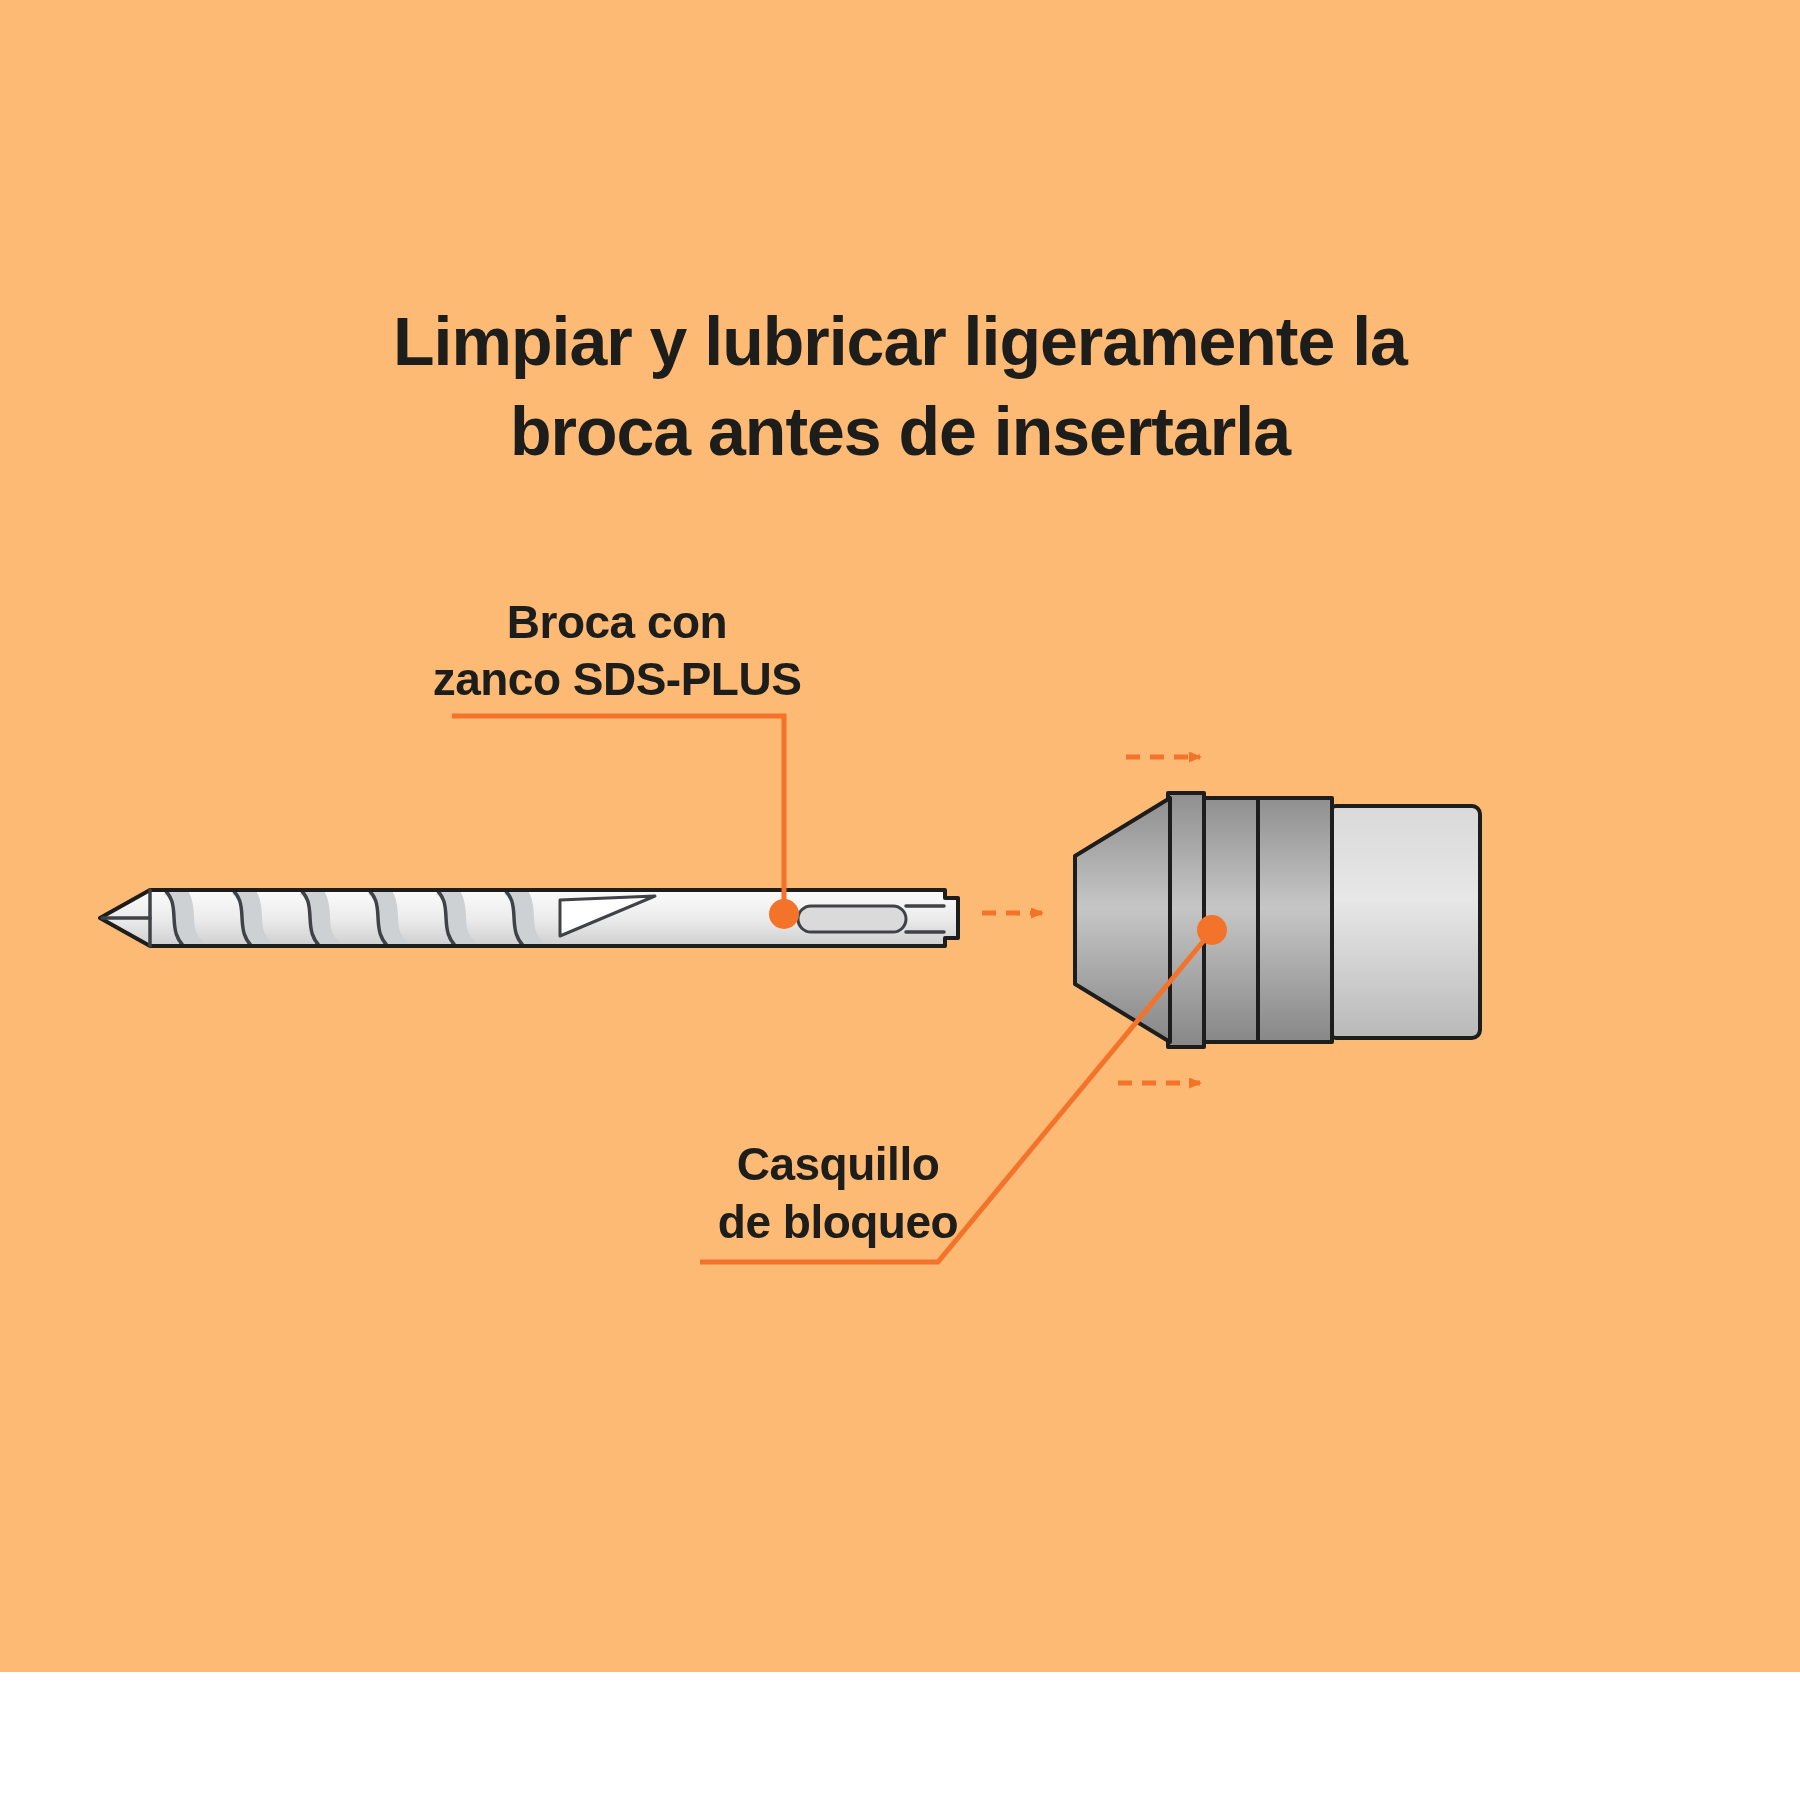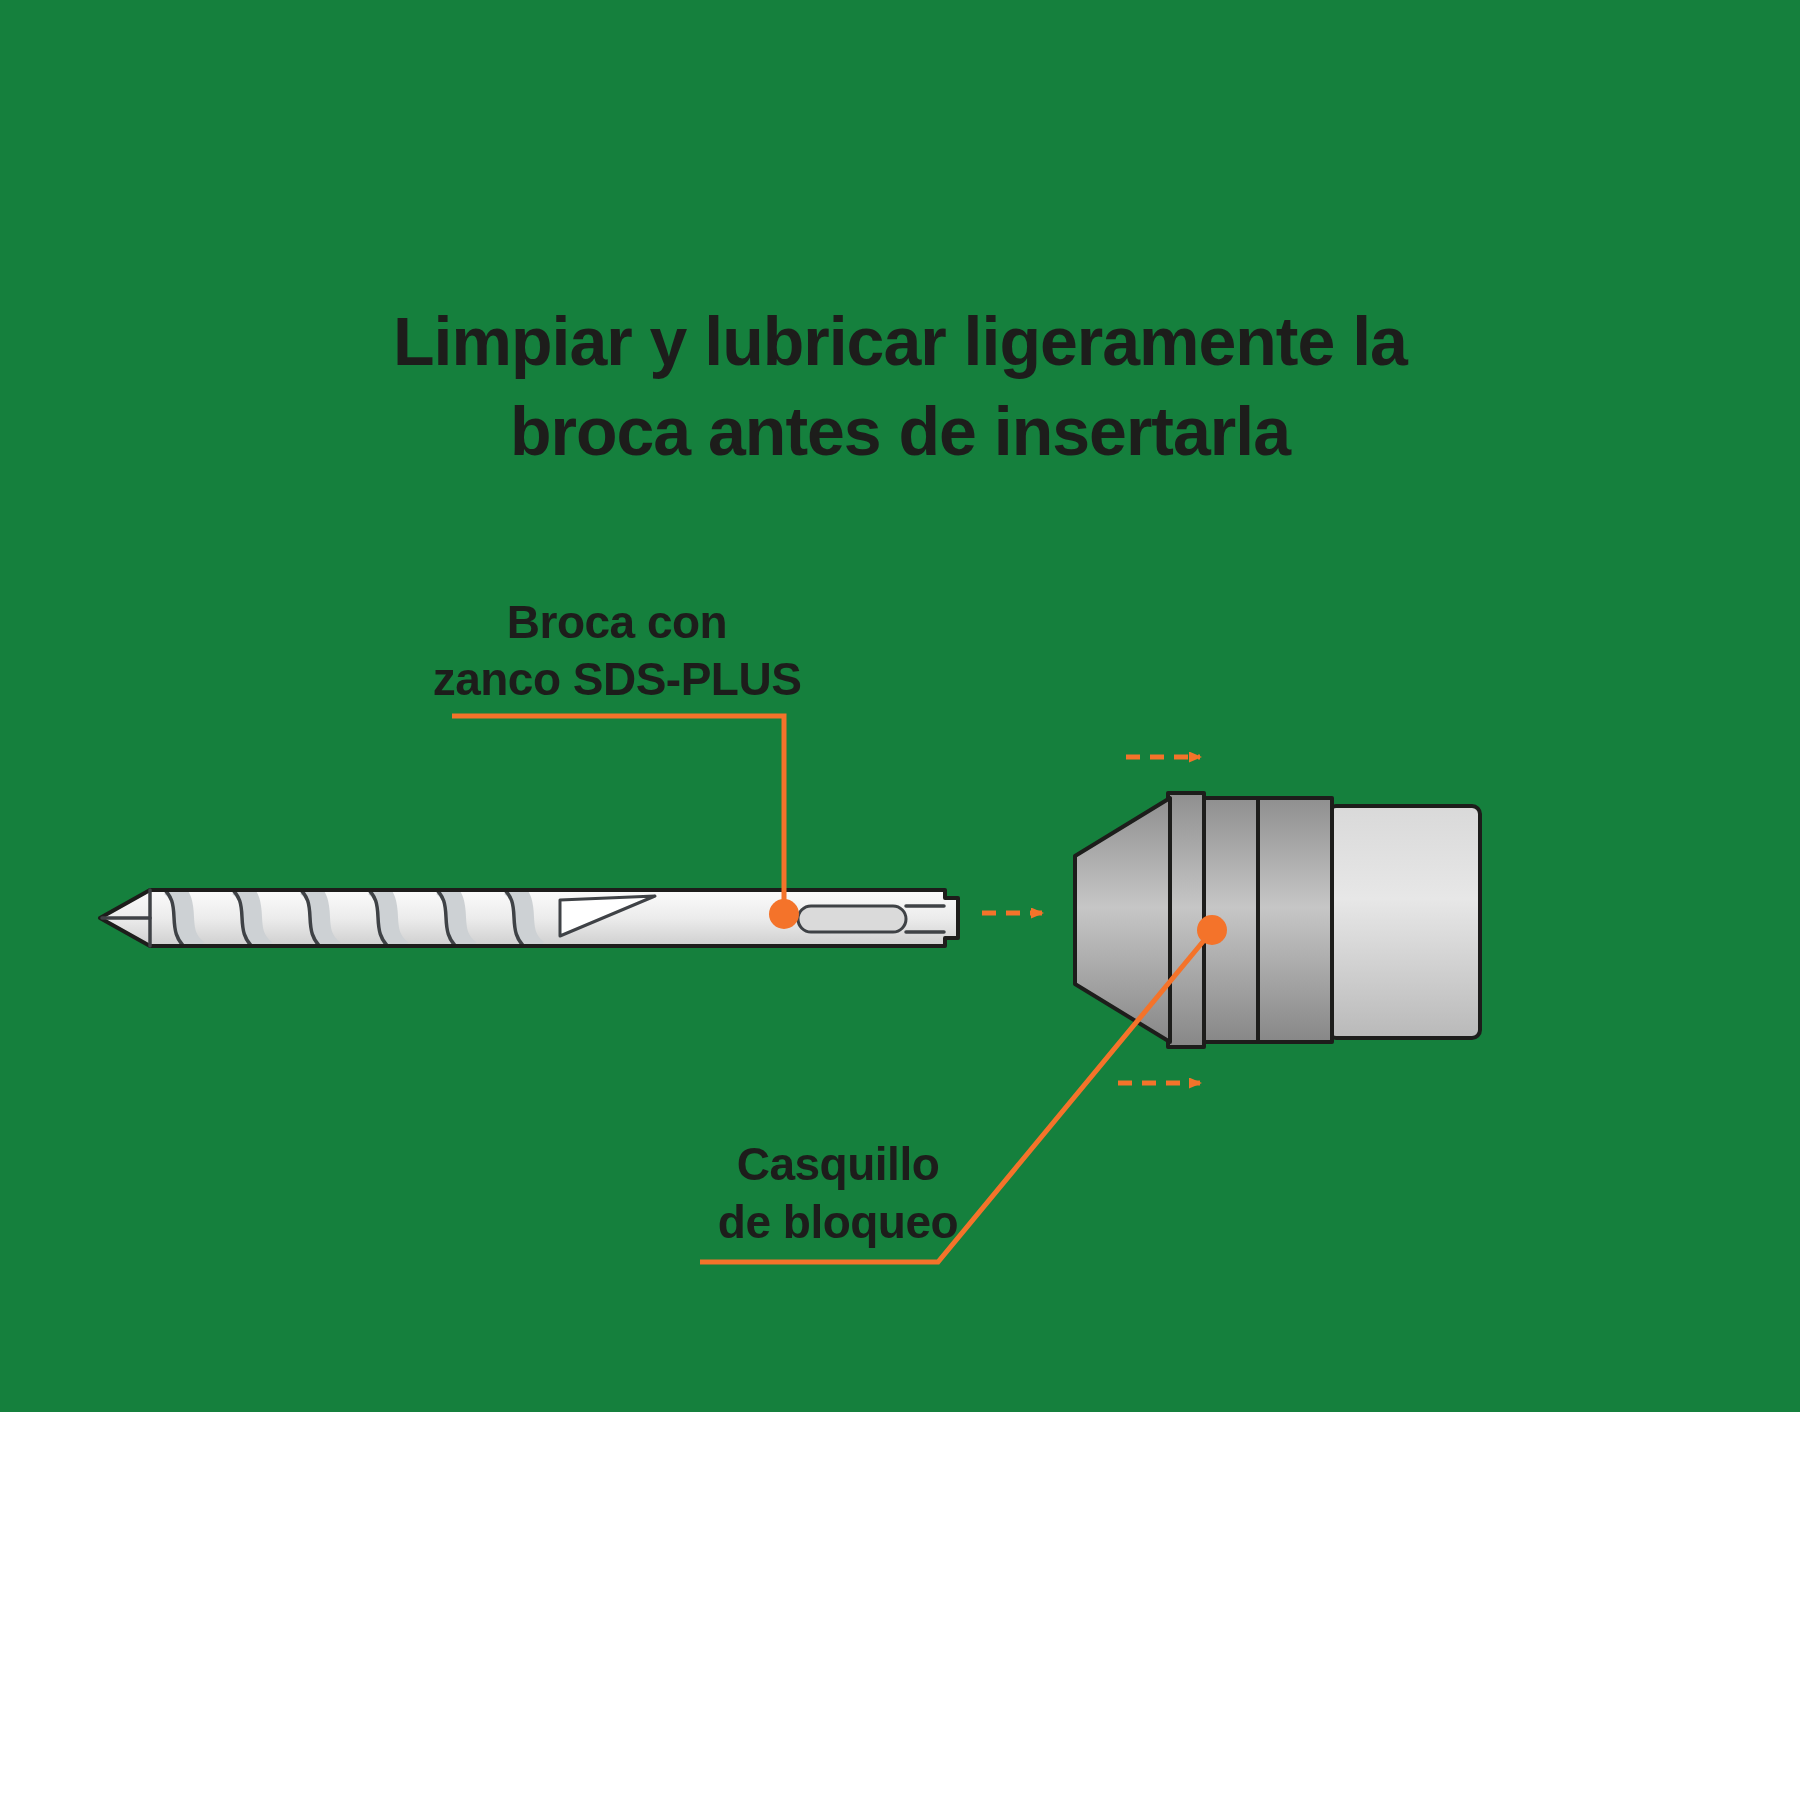--- a/index.html
+++ b/index.html
@@ -2,22 +2,22 @@
 <html style="--accent: #F4732A; --ink: #1D1D1B;"><head>
 <meta charset="utf-8">
 <style>
   :root{
     --accent:#F4732A;
     --ink:#1D1D1B;
   }
   html,body{margin:0;padding:0;background:#ffffff;}
   .stage{
     position:relative;
-    width:1800px;height:1412px;
-    background:#15803d;
+    width:1800px;height:1672px;
+    background:#fdba74;
     font-family:"Liberation Sans", sans-serif;
     overflow:hidden;
   }
   svg{display:block;}
   .title-text{
     font-family:"Liberation Sans", sans-serif;
     font-weight:700;
     font-size:68px;
     fill:var(--ink);
     text-anchor:middle;

